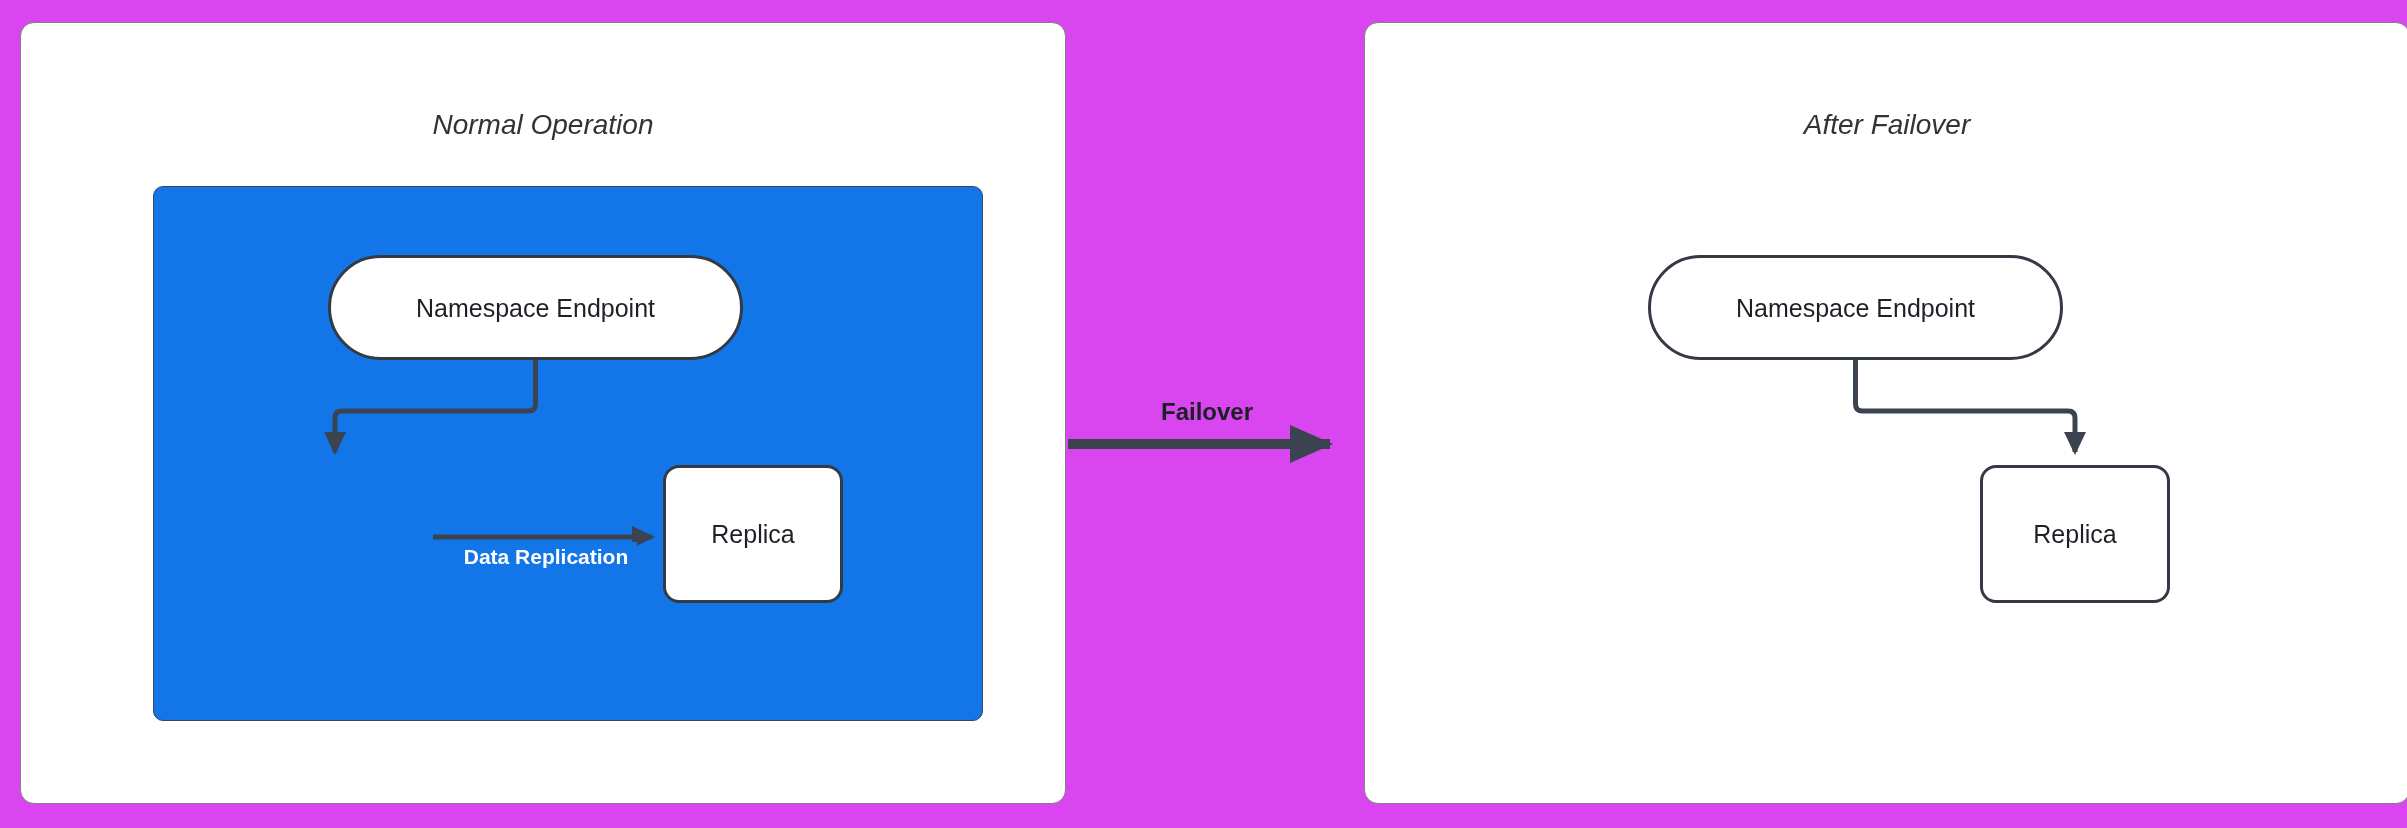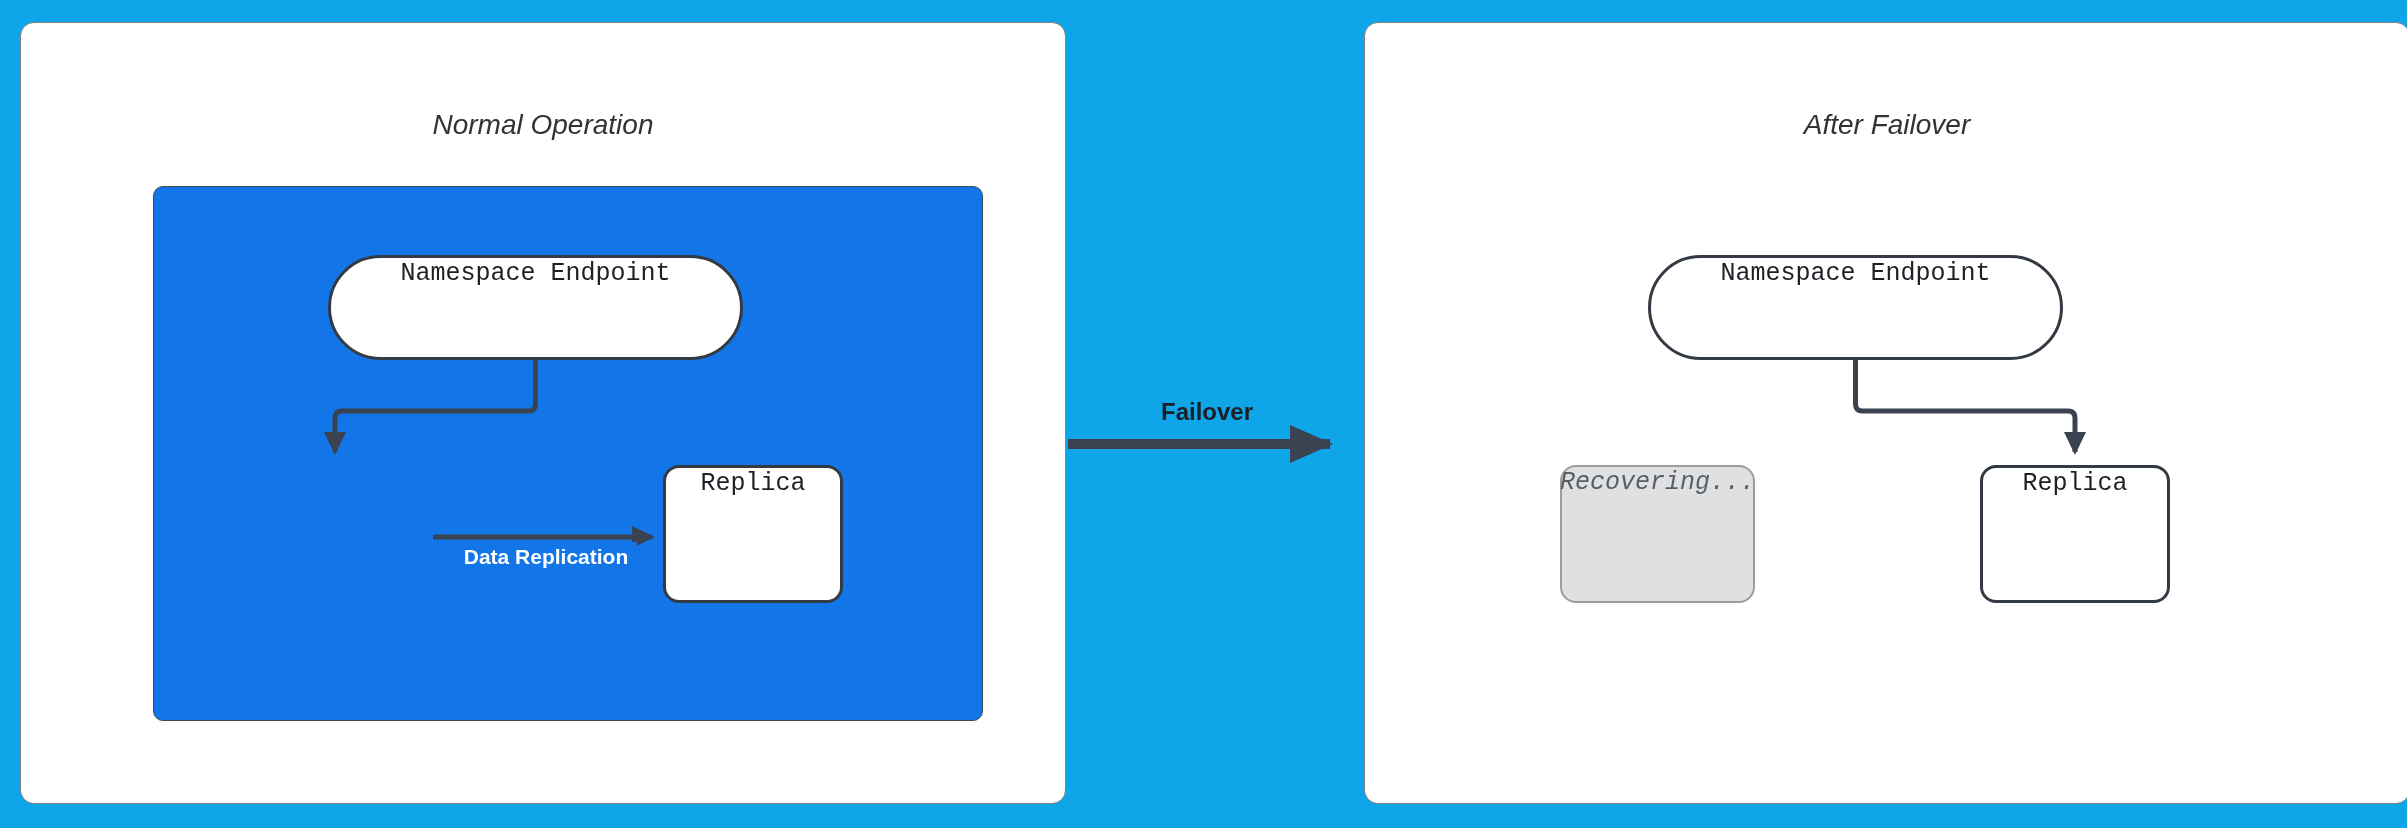--- a/index.html
+++ b/index.html
@@ -5,21 +5,21 @@
   html, body {
     margin: 0;
     padding: 0;
     background: #ffffff;
     font-family: "Liberation Sans", sans-serif;
   }
   #canvas {
     position: relative;
     width: 2407px;
     height: 828px;
-    background: #0ea5e9;
+    background: #d946ef;
     overflow: hidden;
   }
   .panel {
     position: absolute;
     top: 22px;
     width: 1046px;
     height: 782px;
     background: #ffffff;
     border: 1px solid #818181;
     border-radius: 14px;
@@ -48,28 +48,28 @@
     border: 1px solid #3f4650;
     border-radius: 10px;
     box-sizing: border-box;
   }
   #cluster-normal { left: 132px; }
 
   .node {
     position: absolute;
     box-sizing: border-box;
     display: flex;
+    align-items: center;
     justify-content: center;
     text-align: center;
     background: #ffffff;
     border: 3px solid var(--node-border);
     color: #1d2126;
     font-size: 25px;
     line-height: 1.28;
-    font-family: Liberation Mono, monospace;
   }
   .pill {
     top: 255px;
     width: 415px;
     height: 105px;
     border-radius: 53px;
   }
   #pill-normal { left: 328px; }
   #pill-failover { left: 1648px; }
 
@@ -139,23 +139,20 @@
   <div class="node pill" id="pill-normal">
     <span>Namespace Endpoint</span>
   </div>
   <div class="node box" id="node-replica-l">
     <span>Replica</span>
   </div>
 
   <div class="node pill" id="pill-failover">
     <span>Namespace Endpoint</span>
   </div>
-  <div class="node box" id="node-recovering">
-    <span>Recovering...</span>
-  </div>
   <div class="node box" id="node-replica-r">
     <span>Replica</span>
   </div>
 
   <svg id="edges" viewBox="0 0 2407 828" xmlns="http://www.w3.org/2000/svg">
     <defs>
       <marker id="arrow-sm" markerUnits="userSpaceOnUse" markerWidth="28" markerHeight="26" refX="22" refY="13" orient="auto">
         <path d="M2,2 L25,13 L2,24 Z" fill="var(--edge)"></path>
       </marker>
       <marker id="arrow-lg" markerUnits="userSpaceOnUse" markerWidth="48" markerHeight="42" refX="42" refY="21" orient="auto">

